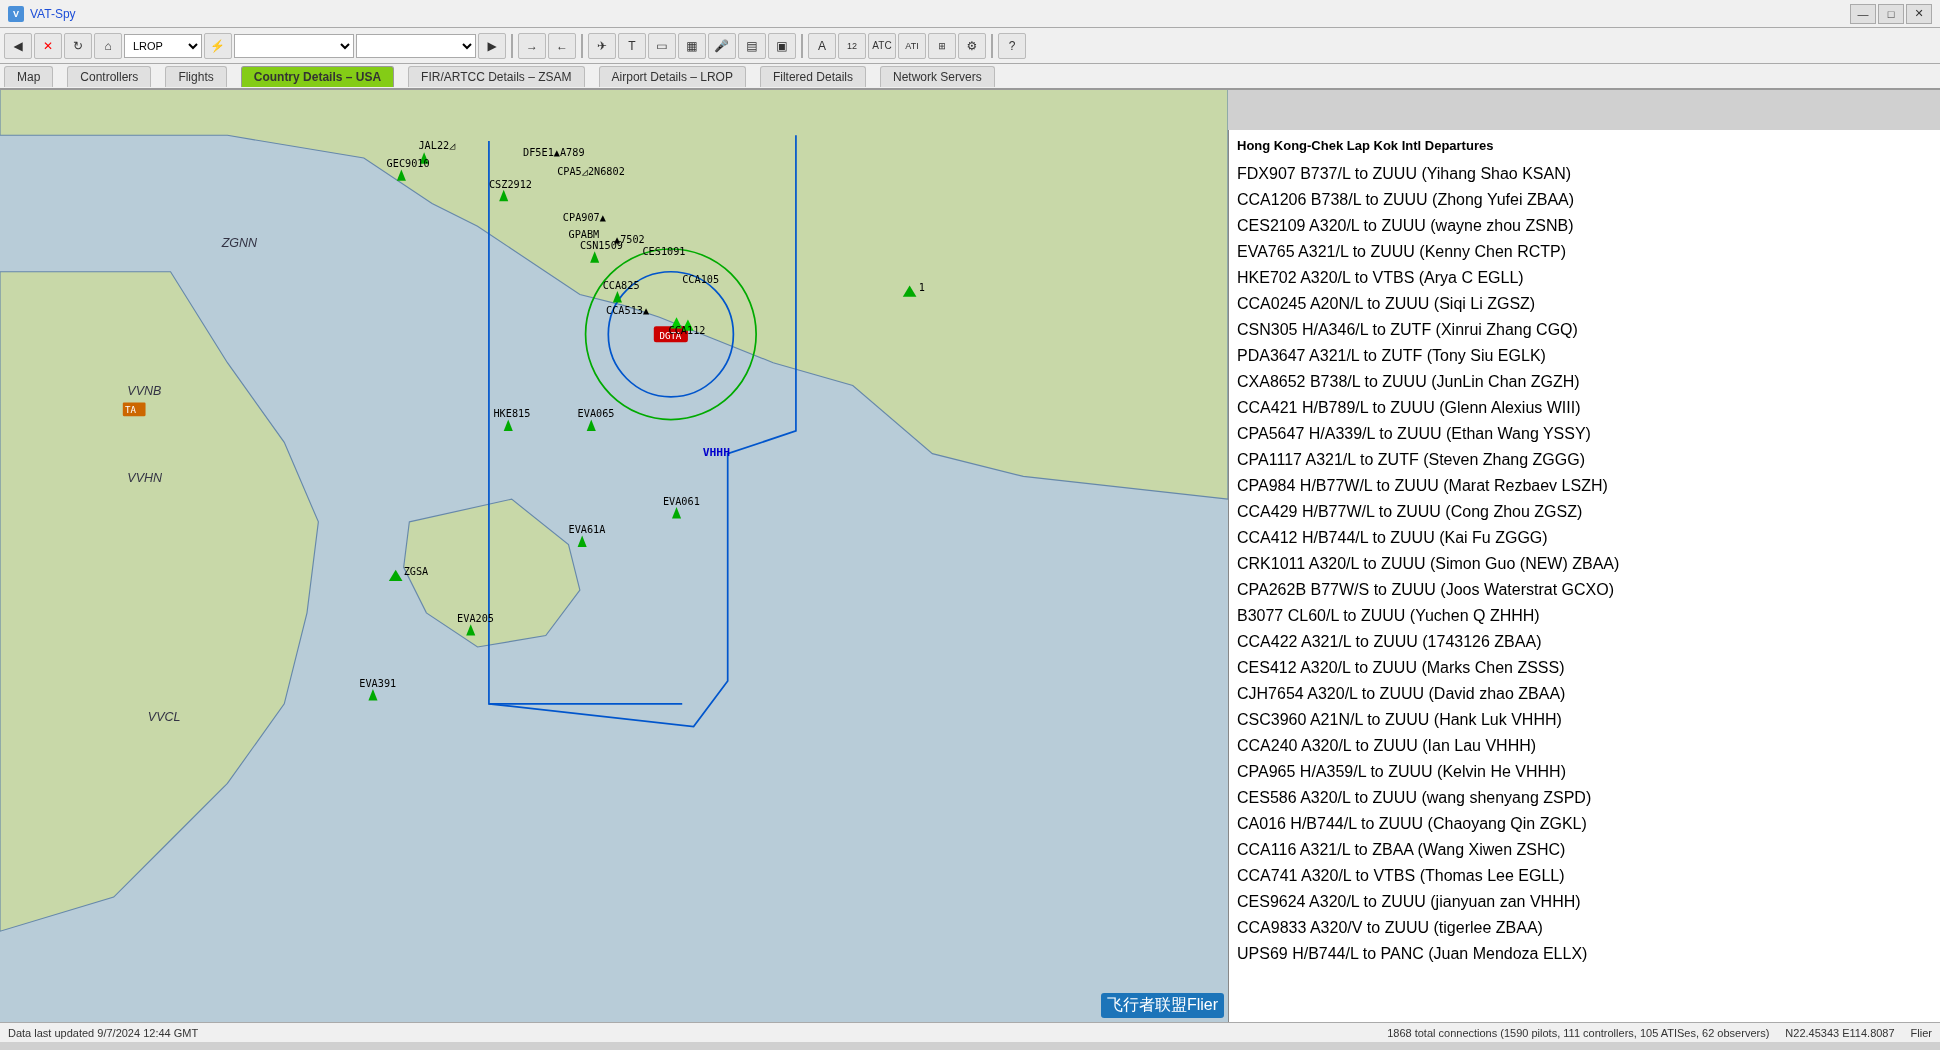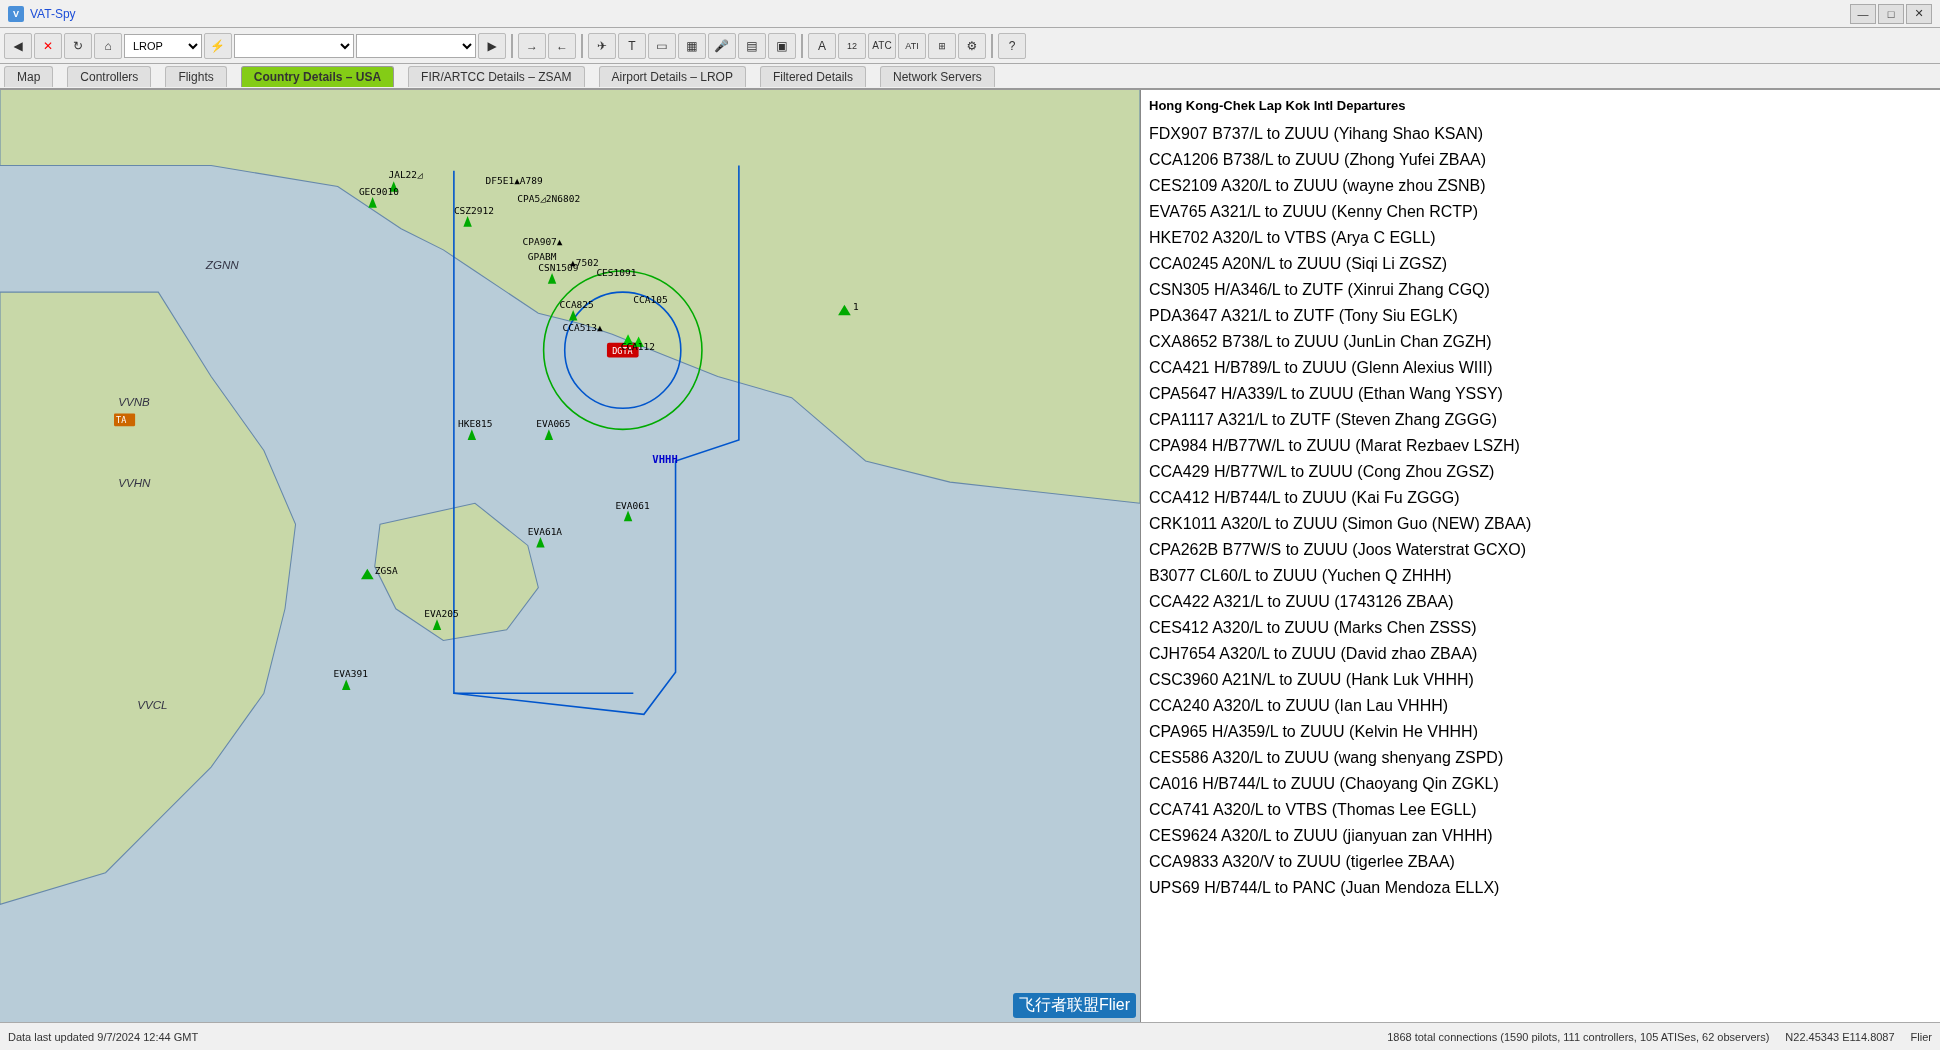--- a/index.html
+++ b/index.html
@@ -139,25 +139,26 @@
     
     #map-area {
       flex: 1;
       background: #b8c8d8;
       position: relative;
       overflow: hidden;
     }
 
     
     #flight-panel {
-      width: 800px;
+      width: 712px;
       background: white;
       border-left: 1px solid #888;
       overflow-y: auto;
       padding: 8px;
+      margin-top: 40px;
     }
 
     #flight-panel-title {
       font-weight: bold;
       font-size: 13px;
       margin-bottom: 8px;
       color: #000;
     }
 
     .flight-item {
@@ -168,21 +169,21 @@
       cursor: pointer;
     }
 
     
     #status-bar {
       display: flex;
       align-items: center;
       justify-content: space-between;
       background: #f0f0f0;
       border-top: 1px solid #aaa;
-      height: 28px;
+      height: 20px;
       padding: 0 8px;
       font-size: 11px;
       color: #333;
     }
     #status-right {
       display: flex;
       gap: 16px;
     }
 
     
@@ -396,20 +397,21 @@
         <div class="flight-item">CPA262B B77W/S to ZUUU (Joos Waterstrat GCXO)</div>
         <div class="flight-item">B3077 CL60/L to ZUUU (Yuchen Q ZHHH)</div>
         <div class="flight-item">CCA422 A321/L to ZUUU (1743126 ZBAA)</div>
         <div class="flight-item">CES412 A320/L to ZUUU (Marks Chen ZSSS)</div>
         <div class="flight-item">CJH7654 A320/L to ZUUU (David zhao ZBAA)</div>
         <div class="flight-item">CSC3960 A21N/L to ZUUU (Hank Luk VHHH)</div>
         <div class="flight-item">CCA240 A320/L to ZUUU (Ian Lau VHHH)</div>
         <div class="flight-item">CPA965 H/A359/L to ZUUU (Kelvin He VHHH)</div>
         <div class="flight-item">CES586 A320/L to ZUUU (wang shenyang ZSPD)</div>
         <div class="flight-item">CA016 H/B744/L to ZUUU (Chaoyang Qin ZGKL)</div>
+        <div class="flight-item">CCA116 A321/L to ZBAA (Wang Xiwen ZSHC)</div>
         <div class="flight-item">CCA741 A320/L to VTBS (Thomas Lee EGLL)</div>
         <div class="flight-item">CES9624 A320/L to ZUUU (jianyuan zan VHHH)</div>
         <div class="flight-item">CCA9833 A320/V to ZUUU (tigerlee ZBAA)</div>
         <div class="flight-item">UPS69 H/B744/L to PANC (Juan Mendoza ELLX)</div>
       </div>
   </div>
 </div>
 
 <div id="status-bar">
   <span id="status-updated">Data last updated 9/7/2024 12:44 GMT</span>

